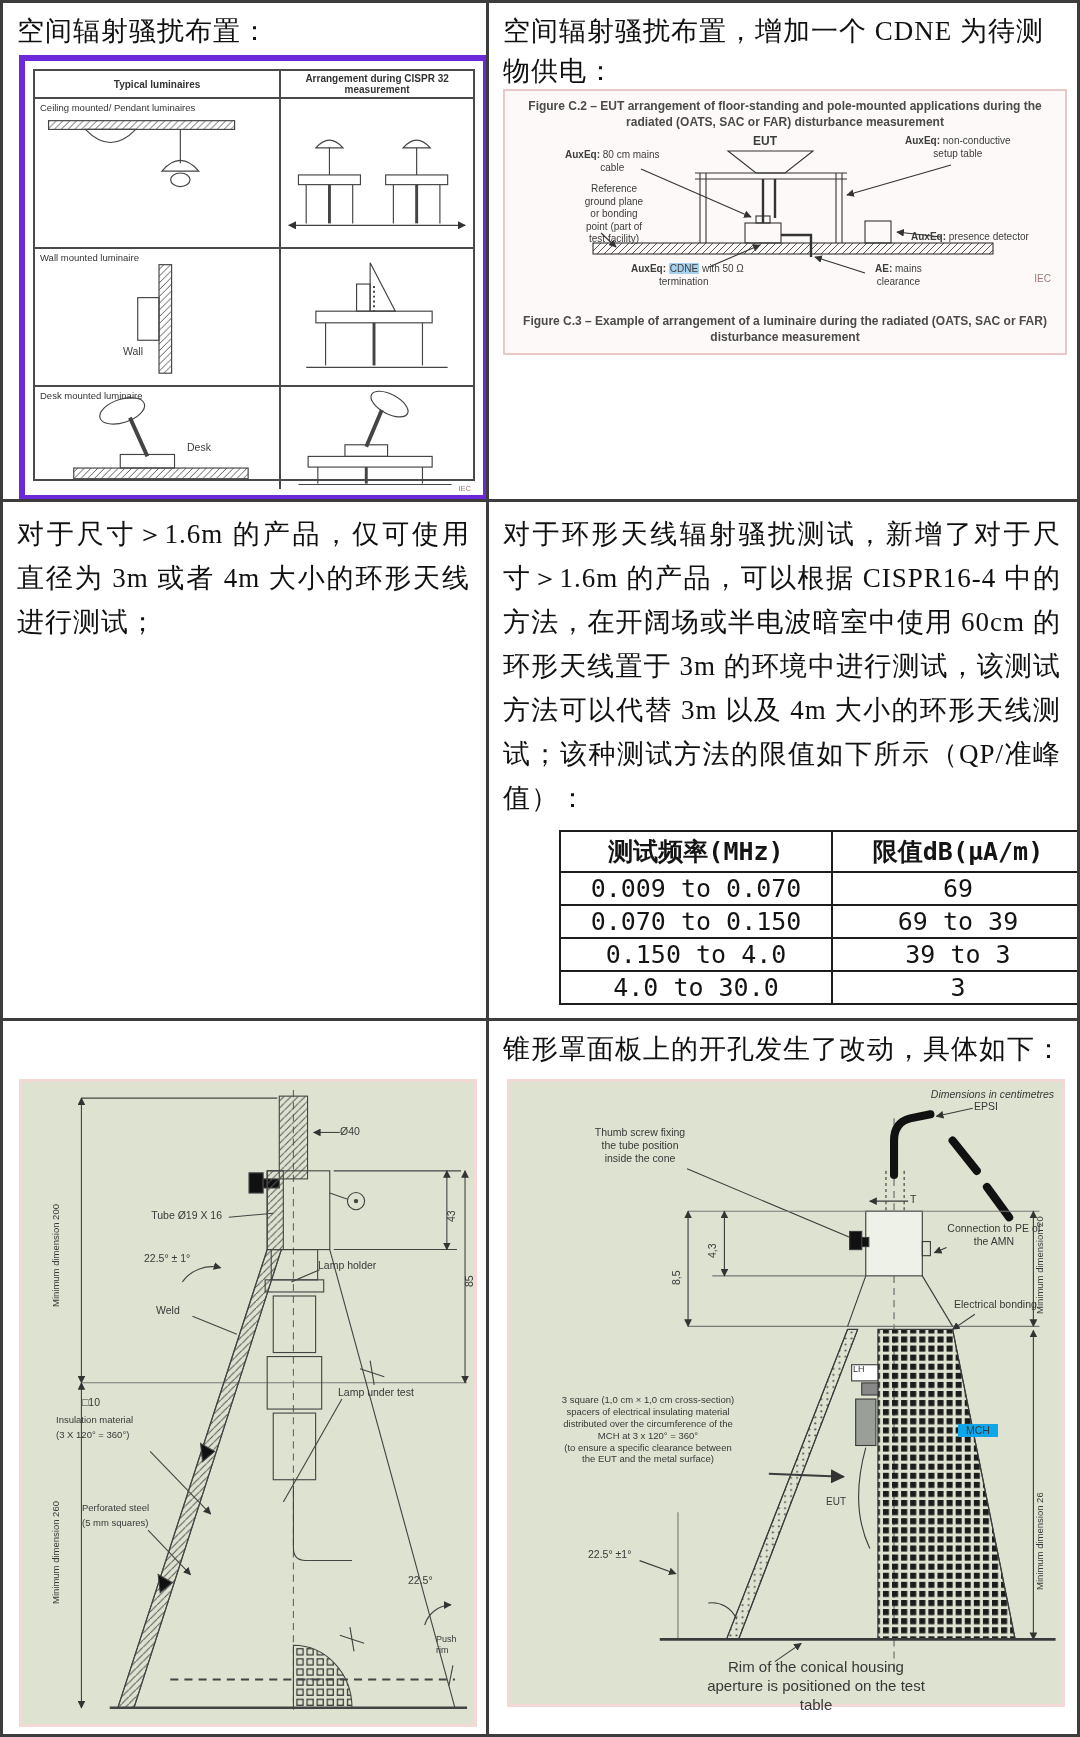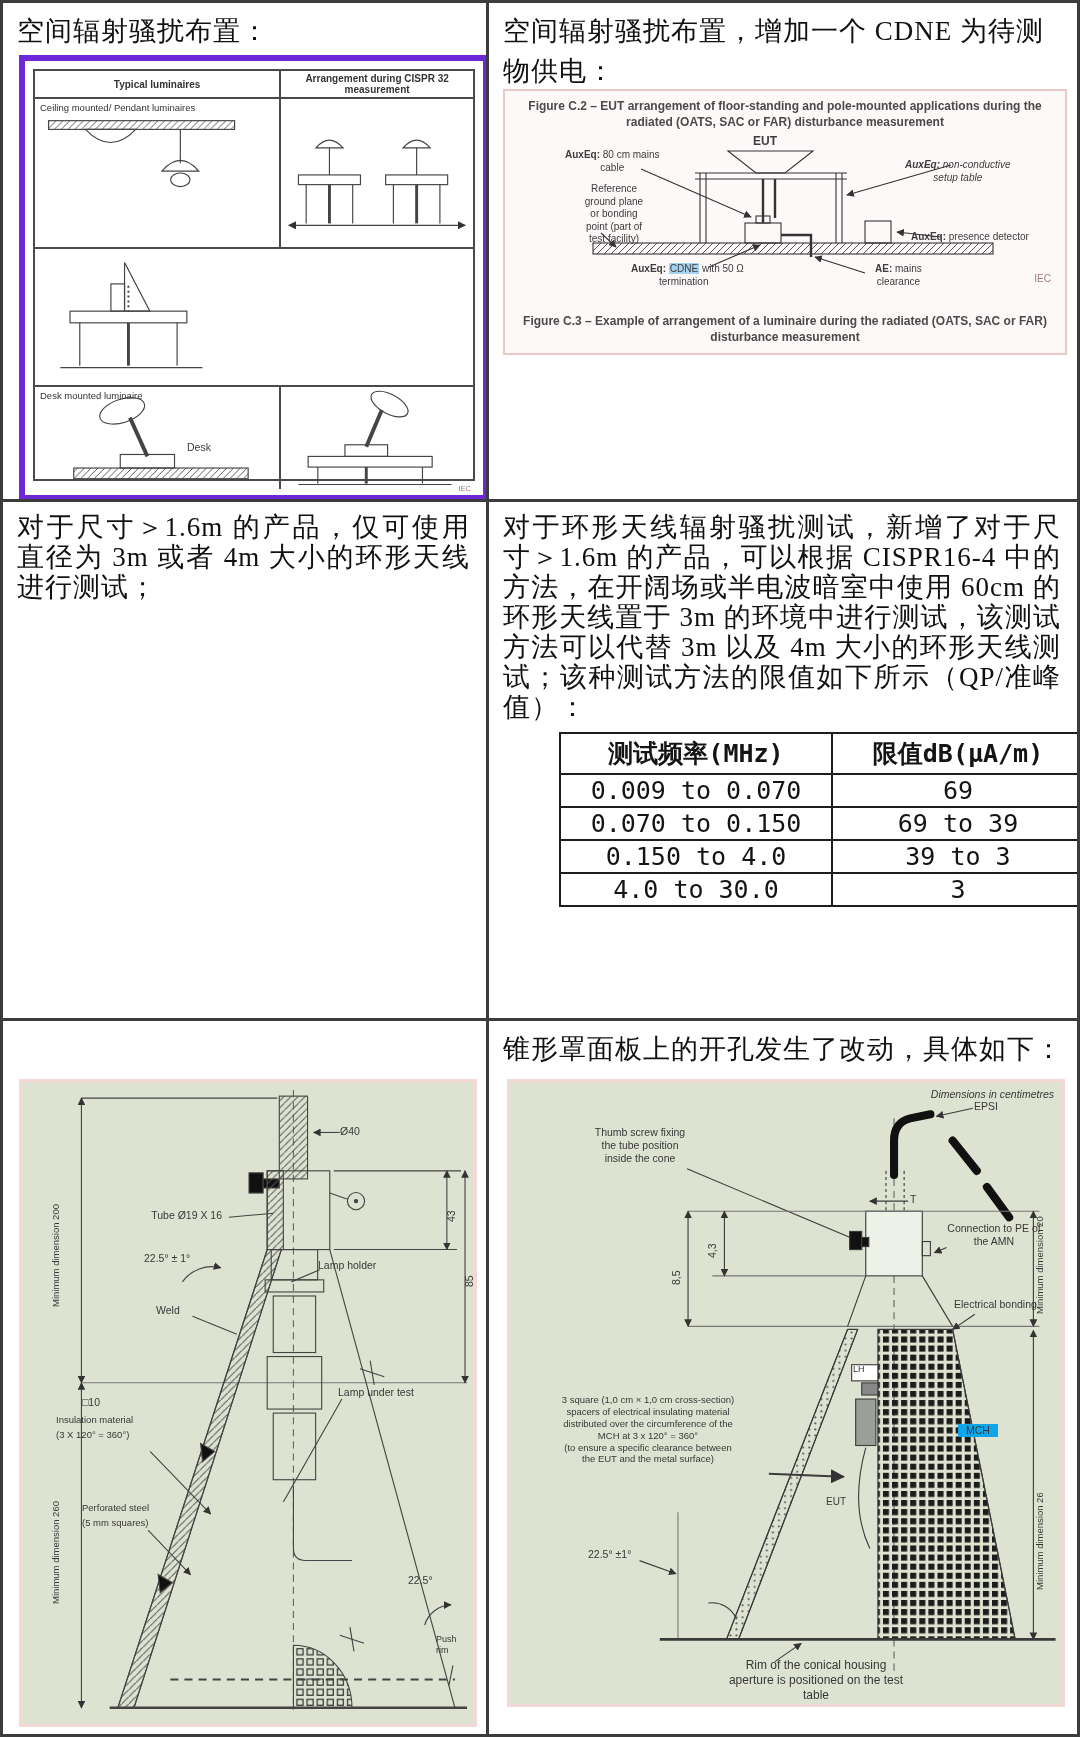--- a/index.html
+++ b/index.html
@@ -4,21 +4,21 @@
 <style>
   html,body { margin:0; padding:0; background:#ffffff; }
   .page { position:relative; width:1080px; height:1737px; background:#fff;
           font-family:"Liberation Serif", serif; color:#111; overflow:hidden; }
   .tbl { position:absolute; inset:0; border:3px solid #3c3c3c; display:grid;
          grid-template-columns:486px 1fr; grid-template-rows:499px 519px 1fr; }
   .cell { position:relative; overflow:hidden; }
   .cell.bR { border-right:3px solid #3c3c3c; }
   .cell.bB { border-bottom:3px solid #3c3c3c; }
   .ctitle { font-size:27px; line-height:40px; padding:8px 14px 0 14px; letter-spacing:1px; }
-  .cpara  { font-size:27px; line-height:30px; padding:10px 16px 0 14px; letter-spacing:1px; text-align:justify; }
+  .cpara  { font-size:27px; line-height:44px; padding:10px 16px 0 14px; letter-spacing:1px; text-align:justify; }
 
   
   .lbl { position:absolute; font-family:"Liberation Sans",sans-serif; font-size:10.5px;
          line-height:1.25; color:#3c3c3c; white-space:nowrap; }
   .lbl.c { text-align:center; }
   .lbl .bk { display:block; }
   .rot { transform:rotate(-90deg); transform-origin:0 0; }
   .b { font-weight:bold; }
   .hl { background:#a6d2ef; padding:0 1px; }
   .tiny { font-size:7.5px; color:#a07a7a; }
@@ -130,20 +130,30 @@
                 <line x1="116" y1="86" x2="116" y2="126"></line>
                     <line x1="140" y1="86" x2="140" y2="126" stroke-width="3"></line>
                     <line x1="164" y1="86" x2="164" y2="126"></line>
                 <line x1="8" y1="128" x2="190" y2="128" marker-start="url(#m-arr)" marker-end="url(#m-arr)"></line>
               </g>
             </svg>
           </div>
         </div>
 
         <div class="lumrow" style="height:136px;">
+          <div class="lumcell-l">
+            <div class="lumlab">Wall mounted luminaire</div>
+            <svg class="lum-svg" viewBox="0 0 252 136" preserveAspectRatio="xMidYMid meet">
+              <g stroke="#444" fill="none" stroke-width="1.2">
+                <rect x="128" y="14" width="13" height="112" fill="url(#pat-hatch)"></rect>
+                <rect x="106" y="48" width="22" height="44"></rect>
+              </g>
+            </svg>
+            <div class="lbl" style="left:88px; top:96px;">Wall</div>
+          </div>
           <div class="lumcell-r">
             <svg class="lum-svg" viewBox="0 0 198 136" preserveAspectRatio="xMidYMid meet">
               <g stroke="#444" fill="none" stroke-width="1.2">
                 <rect x="78" y="34" width="14" height="28"></rect>
                 <path d="M92,12 L118,62 L92,62 Z"></path>
                 <line x1="96" y1="36" x2="96" y2="62" stroke-dasharray="2,3" stroke-width="2"></line>
                 <rect x="36" y="62" width="120" height="12"></rect>
                 <line x1="46" y1="74" x2="46" y2="118"></line>
                     <line x1="96" y1="74" x2="96" y2="118" stroke-width="3"></line>
                     <line x1="146" y1="74" x2="146" y2="118"></line>
@@ -218,21 +228,21 @@
             <line x1="428" y1="102" x2="384" y2="97" marker-end="url(#m-arr)"></line>
             <line x1="196" y1="132" x2="247" y2="110" marker-end="url(#m-arr)"></line>
             <line x1="352" y1="138" x2="302" y2="122" marker-end="url(#m-arr)"></line>
           </g>
         </svg>
         <div class="lbl b" style="left:240px; top:-1px; font-size:12px;">EUT</div>
         <div class="lbl c" style="left:52px; top:14px;">
           <span><b>AuxEq:</b><span> 80 cm mains</span></span>
           <span class="bk">cable</span>
         </div>
-        <div class="lbl c" style="left:392px; top:24px;font-style:italic;">
+        <div class="lbl c" style="left:392px; top:0;">
           <span><b>AuxEq:</b><span> non-conductive</span></span>
           <span class="bk">setup table</span>
         </div>
         <div class="lbl c" style="left:56px; top:48px; width:90px; white-space:normal;">
           <span class="bk">Reference</span>
           <span class="bk">ground plane</span>
           <span class="bk">or bonding</span>
           <span class="bk">point (part of</span>
           <span class="bk">test facility)</span>
         </div>
@@ -437,21 +447,21 @@
       <div class="lbl c" style="left:20px; top:312px; width:236px; font-size:9.5px;">
         <span class="bk">3 square (1,0 cm × 1,0 cm cross-section)</span>
         <span class="bk">spacers of electrical insulating material</span>
         <span class="bk">distributed over the circumference of the</span>
         <span class="bk">MCH at 3 x 120° = 360°</span>
         <span class="bk">(to ensure a specific clearance between</span>
         <span class="bk">the EUT and the metal surface)</span>
       </div>
       <div class="lbl" style="left:78px; top:466px;">22.5° ±1°</div>
       <div class="lbl rot" style="left:524px; top:508px; font-size:9.5px;">Minimum dimension 26</div>
-      <div class="lbl c" style="left:186px; top:576px; width:240px; font-size:12px;">
+      <div class="lbl c" style="left:186px; top:576px; width:240px; font-size:15px;">
         <span class="bk">Rim of the conical housing</span>
         <span class="bk">aperture is positioned on the test</span>
         <span class="bk">table</span>
       </div>
     </div>
   </div>
 
 </div>
 </div>
 

